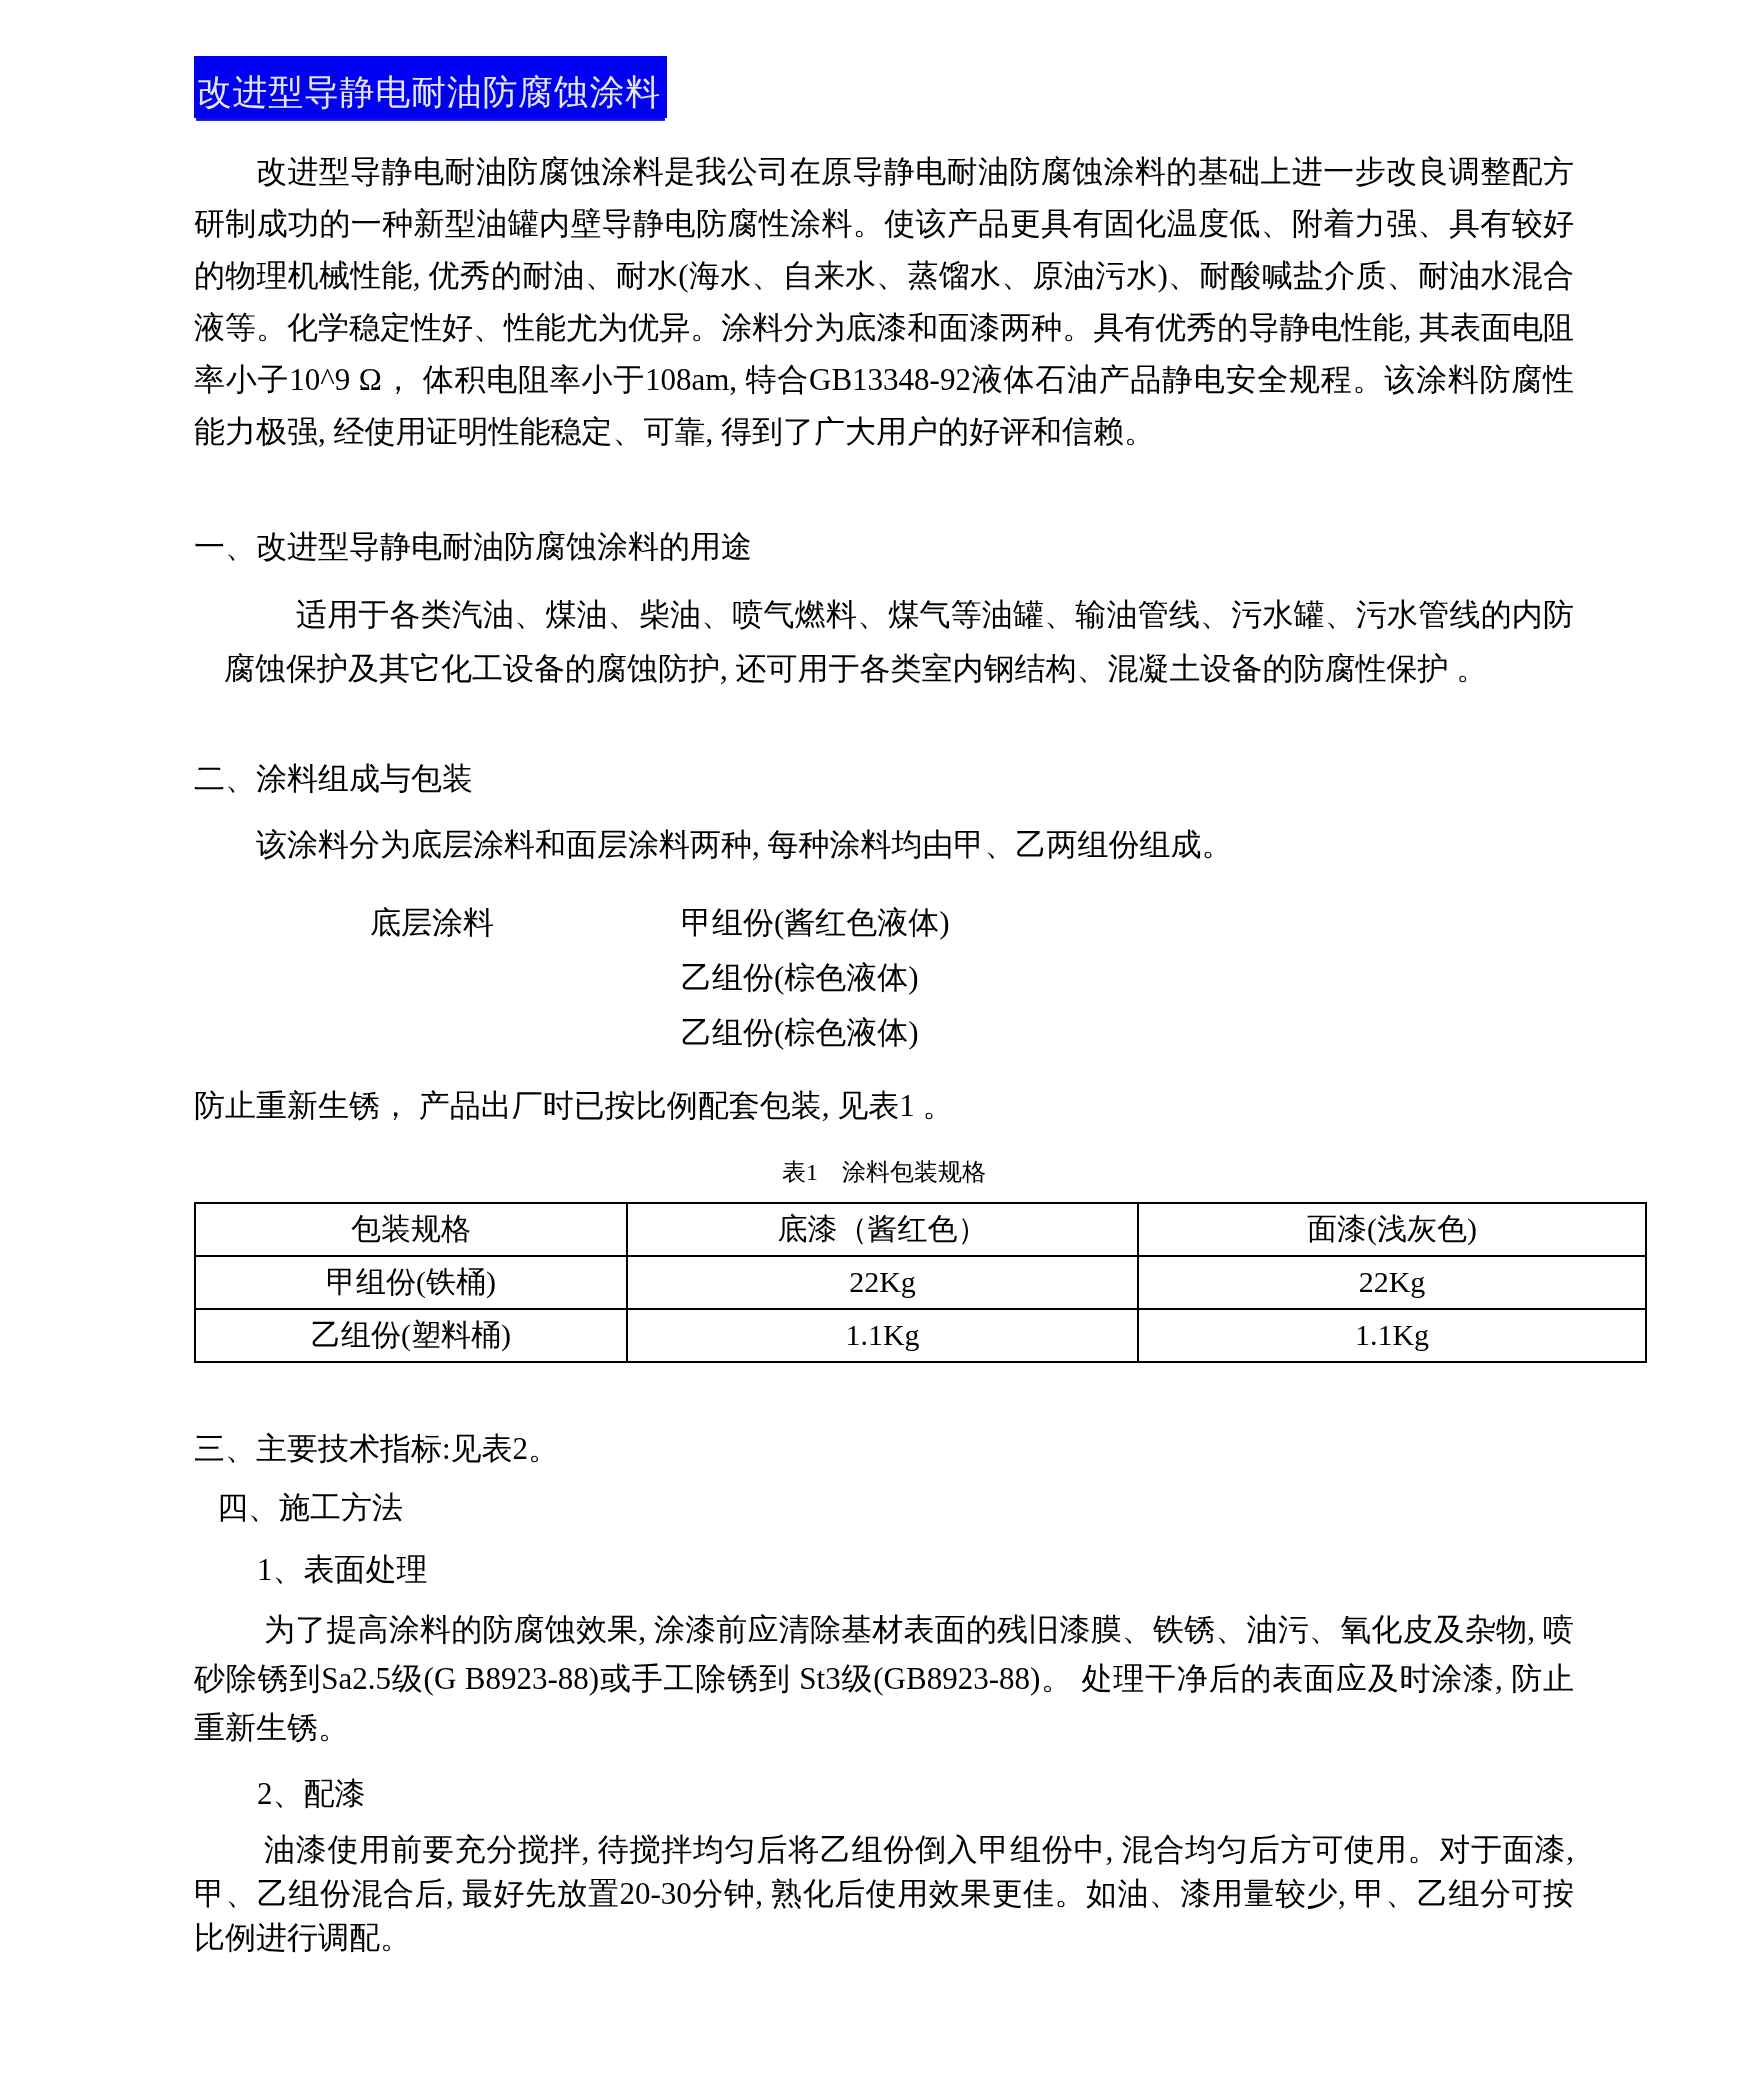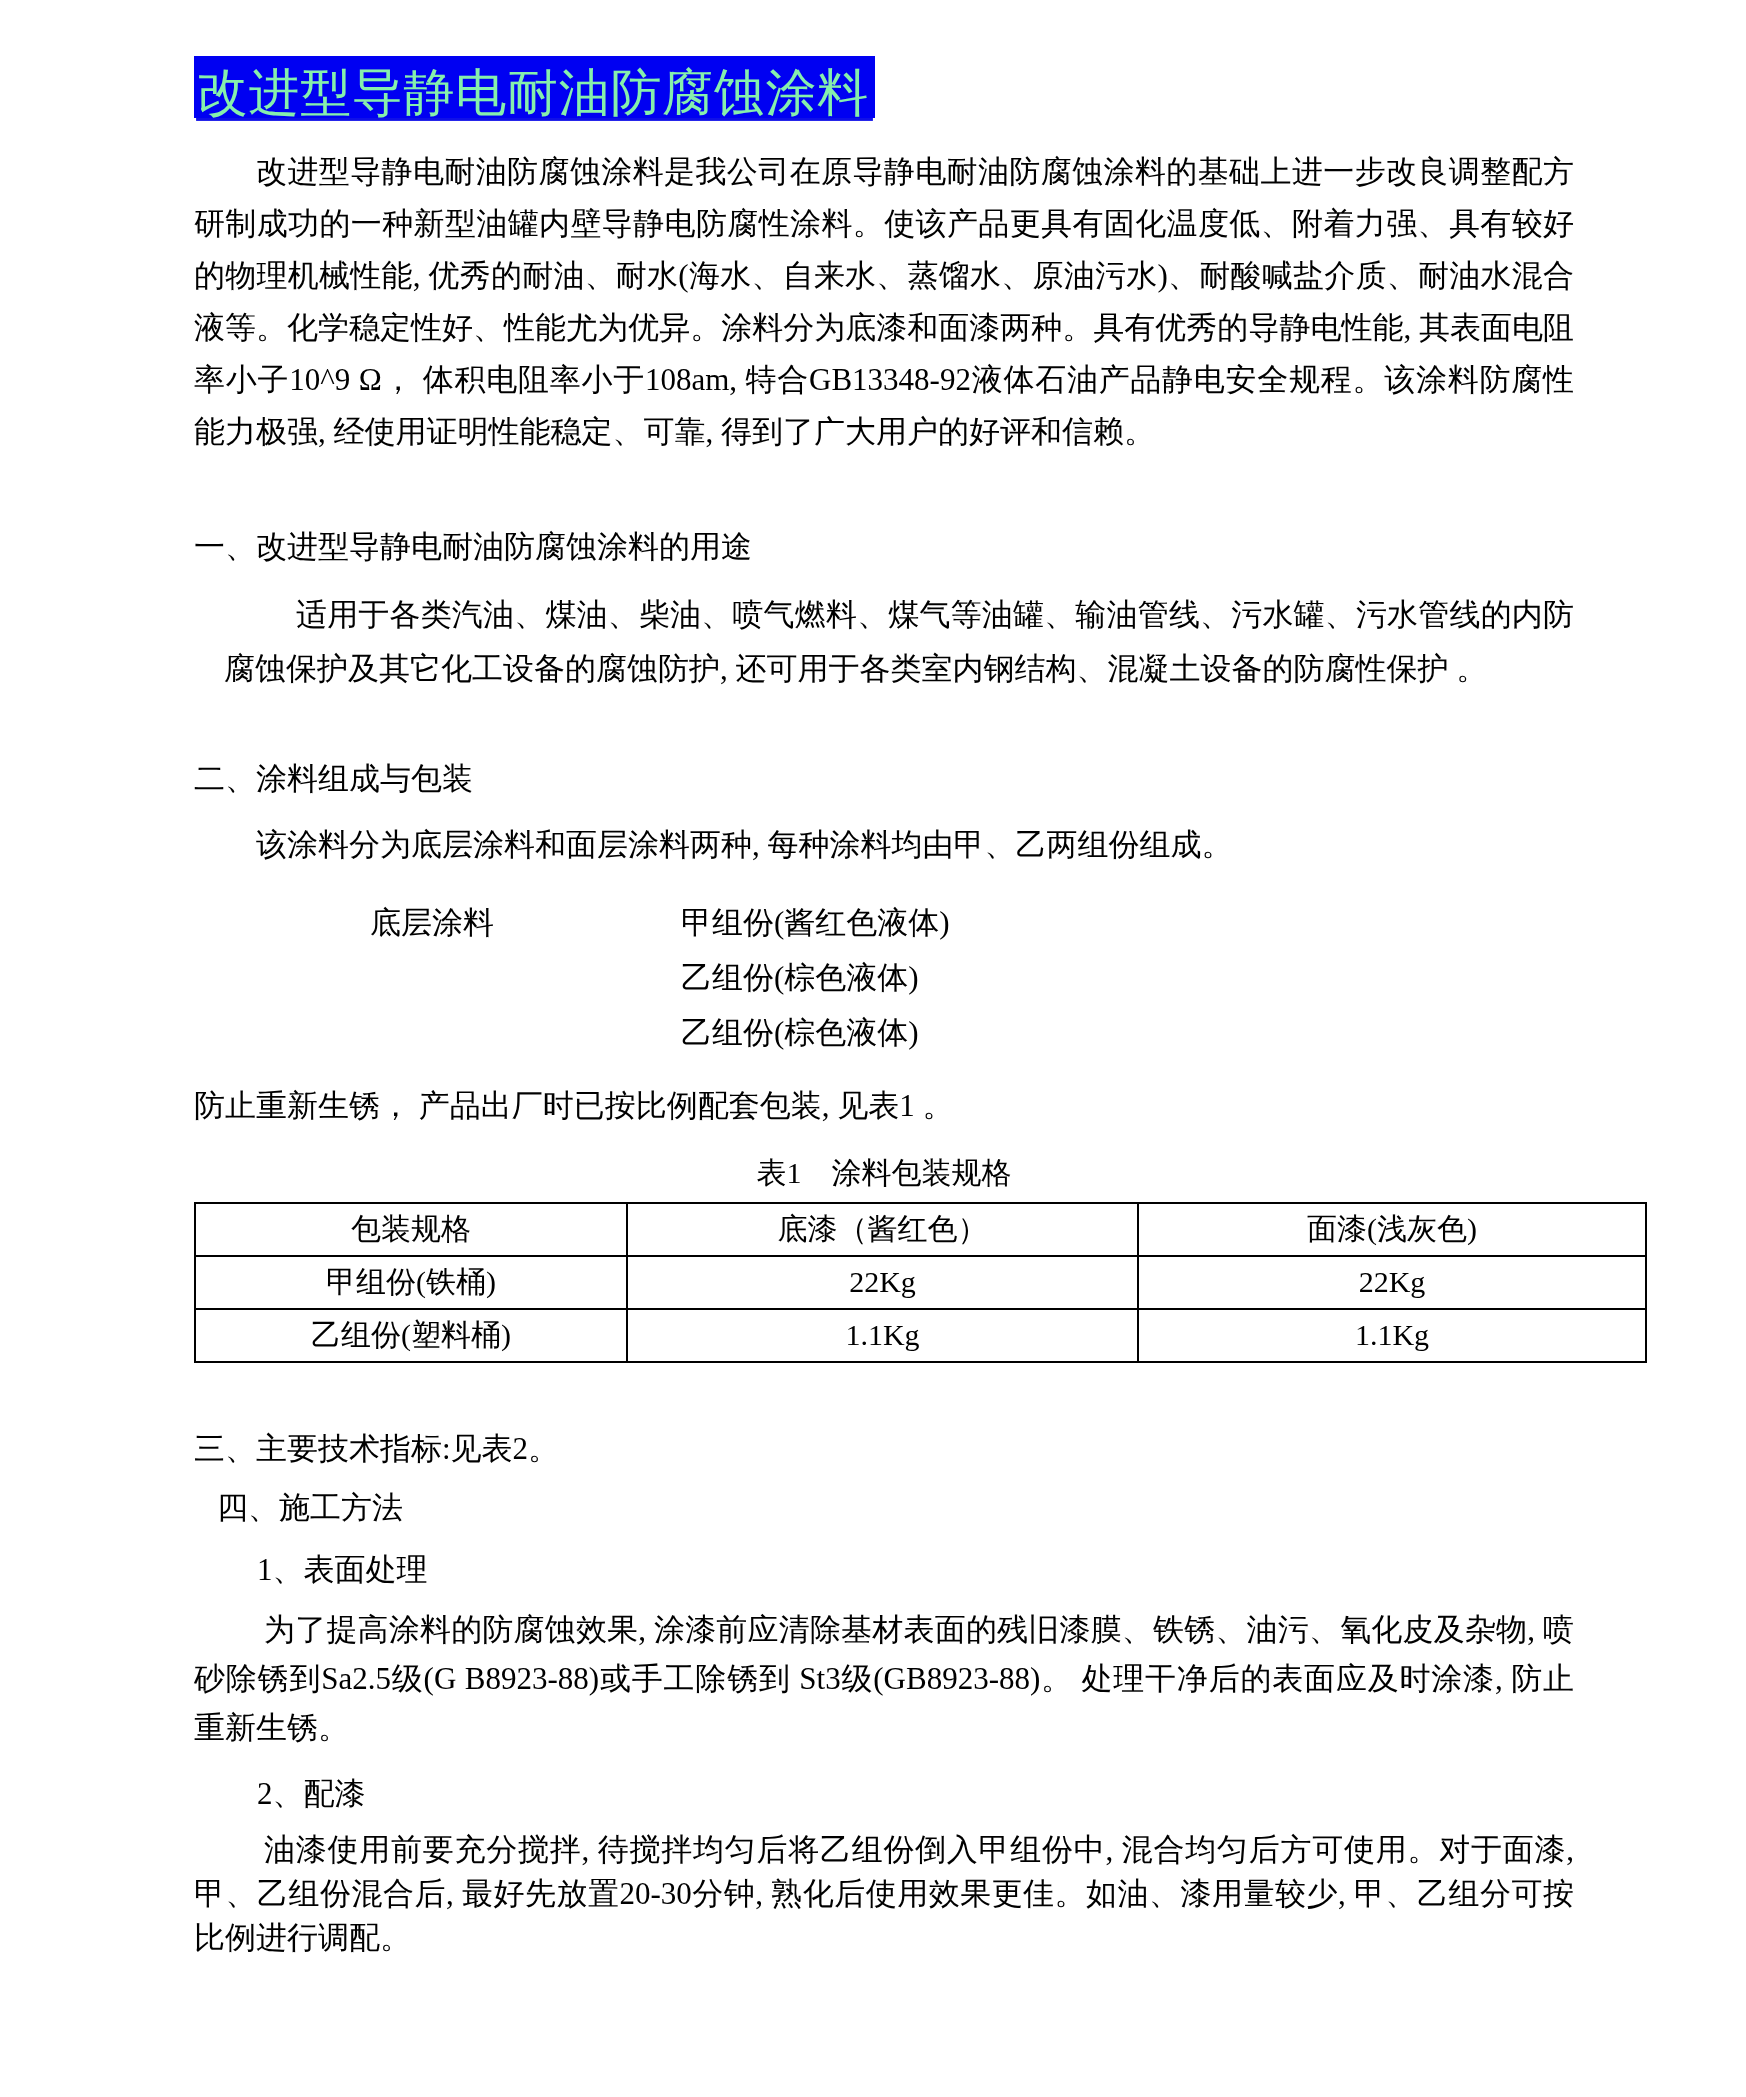--- a/index.html
+++ b/index.html
@@ -15,40 +15,40 @@
     box-sizing: border-box;
   }
   .content {
     box-sizing: border-box;
     padding: 56px 172px 0 194px; 
   }
   
   .title-box {
     display: inline-block;
     background: #0000f2;
-    color: #86efac;
-    font-size: 51px;
+    color: #e5e5e5;
+    font-size: 35px;
     line-height: 42px;
     padding: 15.5px 5.6px 4.2px 2.8px;
     letter-spacing: 0.7px;
     box-shadow: 0 5px 0 -2.1px #0f0fe8; 
   }
   p { margin: 0; }
   .jp { text-align: justify; }
   .p-intro   { margin-top: 28px; line-height: 52px; text-indent: 62px; }
   .h-sec     { margin-top: 68px; line-height: 41px; }
   .p-use     { margin-top: 21px; line-height: 54px; padding-left: 30px; text-indent: 72px; }
   .h-sec2    { margin-top: 62px; }
   .p-comp-intro { margin-top: 20px; line-height: 52px; text-indent: 62px; }
   .comp-block { margin-top: 24px; }
   .comp-row  { display: flex; line-height: 55px; padding-left: 176px; }
   .comp-layer { width: 311px; flex: 0 0 311px; }
   .p-note1   { margin-top: 21px; line-height: 52px; text-indent: 62px; }
   .p-note2   { margin-top: 20px; line-height: 52px; }
-  .tbl-caption { margin-top: 21px; text-align: center; font-size: 30px; line-height: 39px; }
+  .tbl-caption { margin-top: 21px; text-align: center; font-size: 24px; line-height: 39px; }
   table.pkg {
     margin-top: 10px;
     border-collapse: collapse;
     width: 1452px;        
     table-layout: fixed;
     font-size: 30px;
   }
   table.pkg td {
     border: 2.1px solid #000000;
     text-align: center;

